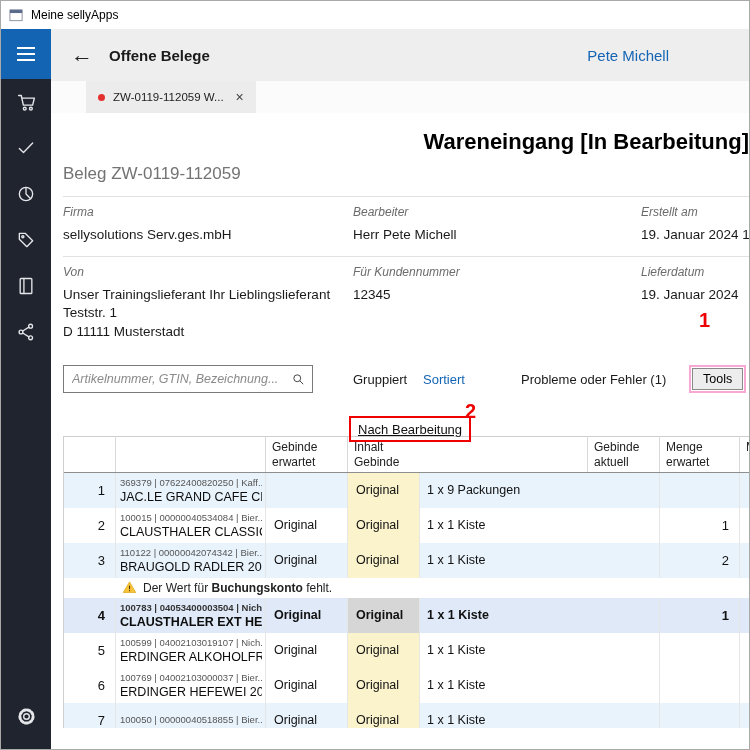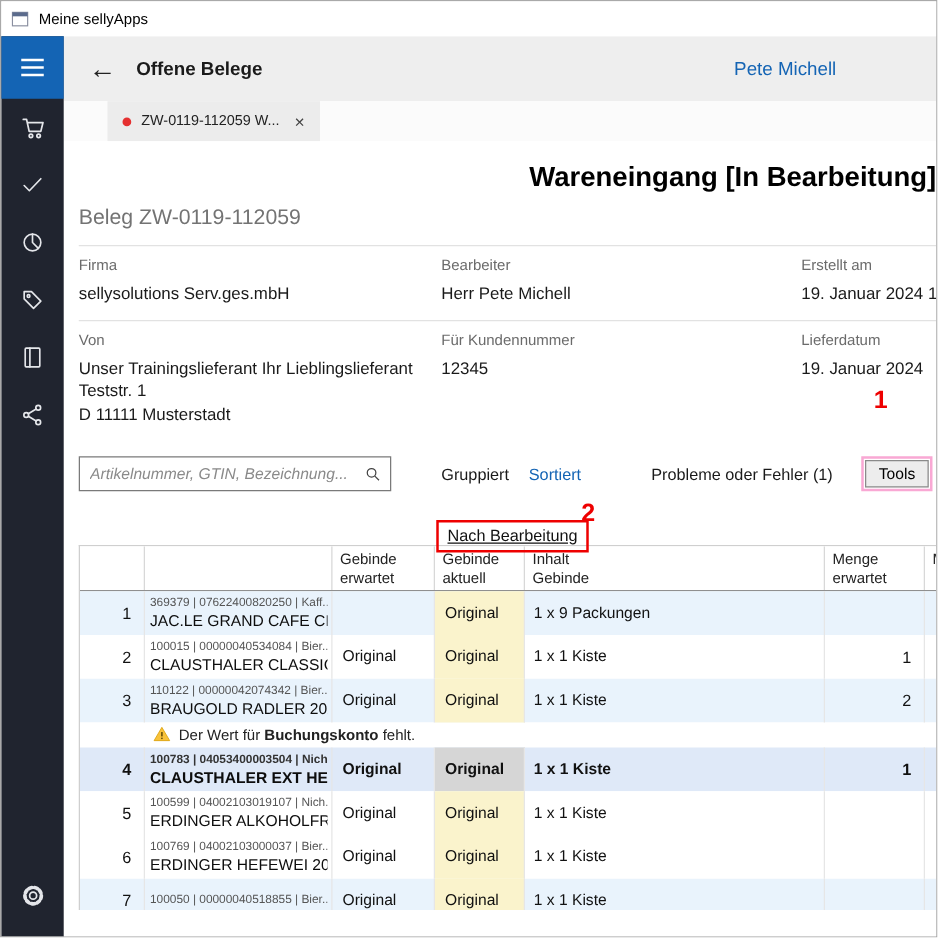--- a/index.html
+++ b/index.html
@@ -33,21 +33,21 @@
   .tab { display:flex; align-items:center; gap:8px; background:#ececec; padding:0 12px; font-size:11.5px; color:#222; cursor:pointer;margin-left:30px; }
   .tab .dot { width:7px; height:7px; border-radius:50%; background:#e53030; }
   .tab .close { font-size:14px; color:#444; cursor:pointer; margin-left:4px; }
 
   .content { flex:1; position:relative; padding-left:12px; overflow:hidden; background:#fff; }
   h1.doc-title { font-size:22px; font-weight:bold; margin-top:16px; color:#000;text-align:right; }
   .doc-subtitle { font-size:17px; margin-top:9px; color:#737373; }
 
   .infogrid { display:grid; grid-template-columns:290px 288px 1fr; border-top:1px solid #e2e2e2; padding:8px 0 12px; margin-top:12px; }
   .infogrid.second { margin-top:0; }
-  .fld .lab { font-size:12px; color:#6b6b6b; margin-bottom:7px; }
+  .fld .lab { font-size:12px; color:#6b6b6b; margin-bottom:7px;font-style:italic; }
   .fld .val { font-size:13.5px; color:#1a1a1a; line-height:1.35; white-space:nowrap; }
 
   
   .toolbar { position:relative; height:30px; margin-top:12px; }
   .search { position:absolute; left:0; top:0; width:250px; height:28px; }
   .search input { width:100%; height:100%; border:1px solid #7a7a7a; padding:0 28px 0 8px; font-size:12.5px; font-family:inherit; }
   .search input::placeholder { color:#8a8a8a; font-style:italic; }
   .search svg { position:absolute; right:7px; top:7px; stroke:#444; fill:none; stroke-width:1.6; }
   .tb-lbl { position:absolute; top:7px; font-size:13px; color:#1a1a1a; cursor:pointer; }
   .lbl-gruppiert { left:290px; }
@@ -233,22 +233,22 @@
           </span>
           <span class="anno step2">2</span>
         </div>
 
         <div class="tablewrap">
           <div class="ttable">
             <div class="thead">
               <div class="th w-num"></div>
               <div class="th w-desc"></div>
               <div class="th w-ge"><span>Gebinde erwartet</span></div>
+              <div class="th w-inh"><span>Inhalt Gebinde</span></div>
               <div class="th w-ga"><span>Gebinde aktuell</span></div>
-              <div class="th w-inh"><span>Inhalt Gebinde</span></div>
               <div class="th w-me"><span>Menge erwartet</span></div>
               <div class="th w-ma"><span>M</span></div>
             </div>
 
             <div class="trow r-blue">
               <div class="c num w-num">1</div>
               <div class="c desc w-desc">
                 <div class="meta">369379 | 07622400820250 | Kaff...</div>
                 <div class="aname">JAC.LE GRAND CAFE CRE...</div>
               </div>

